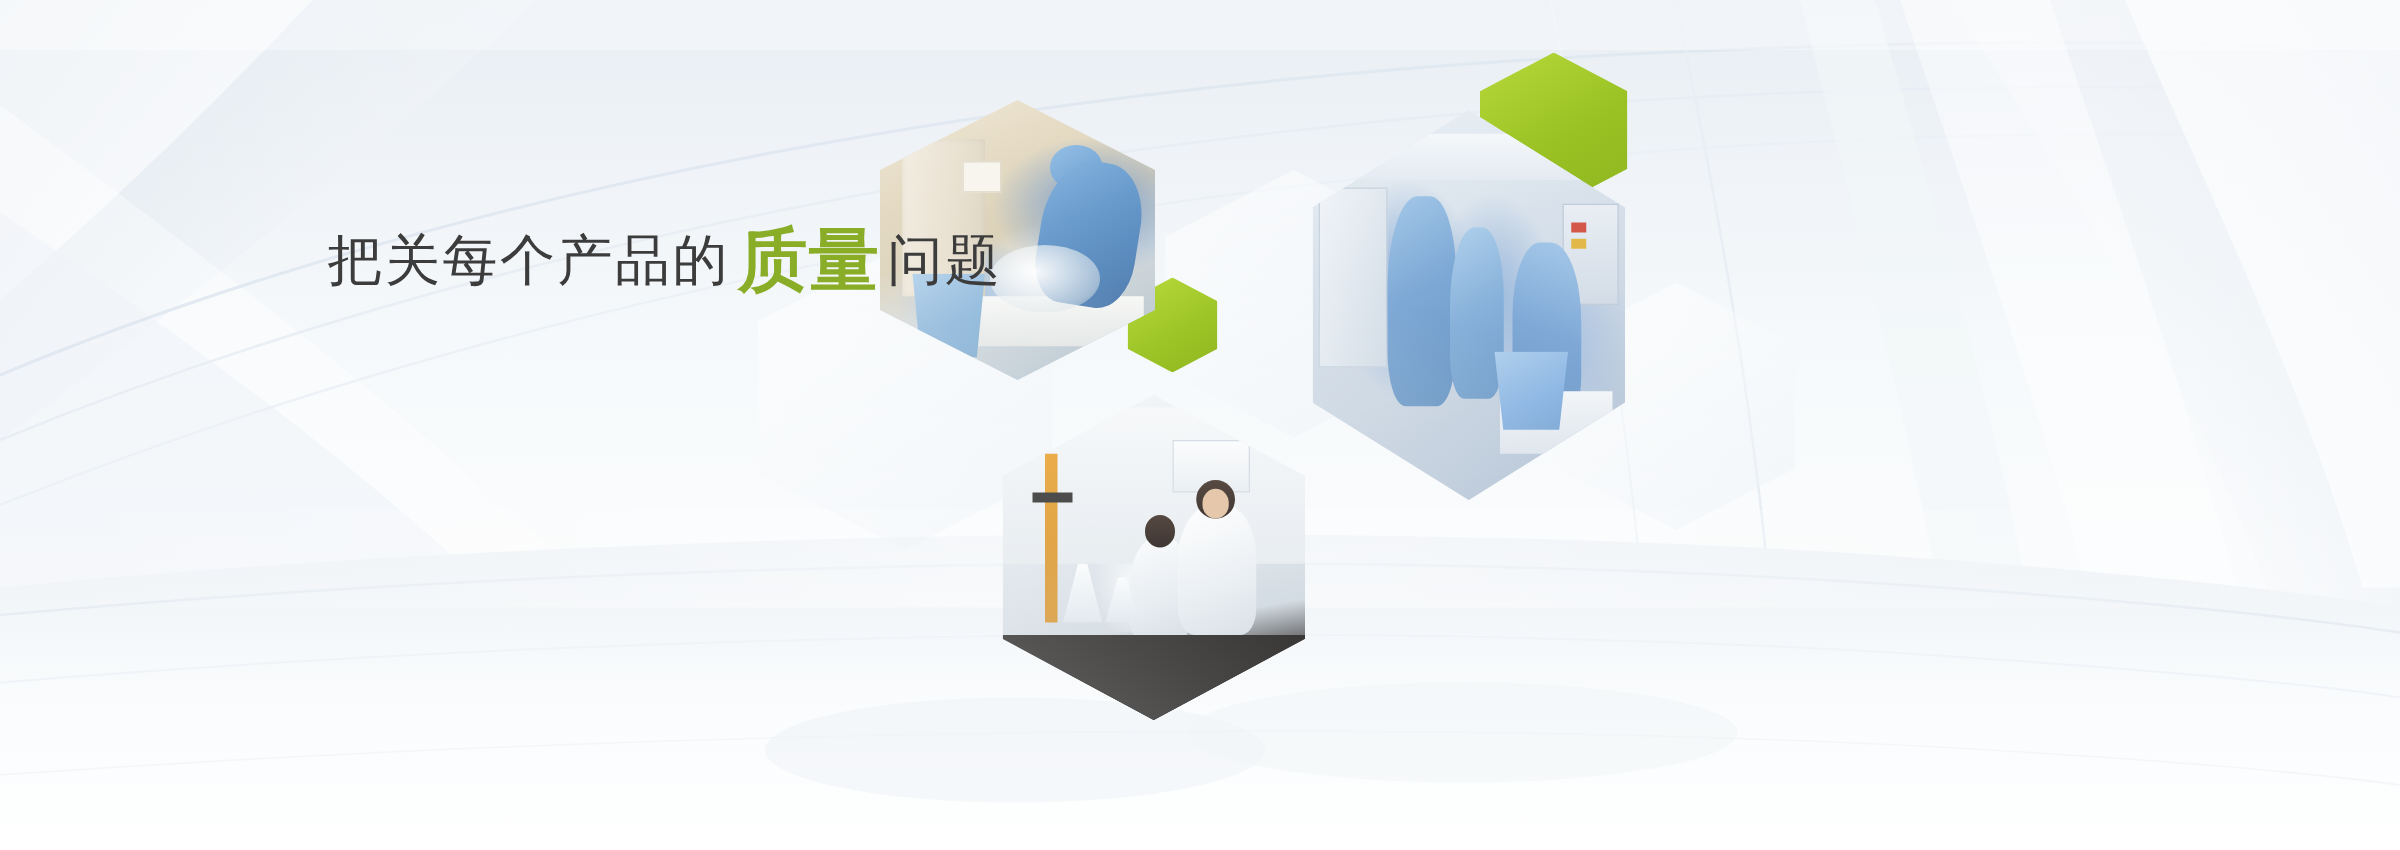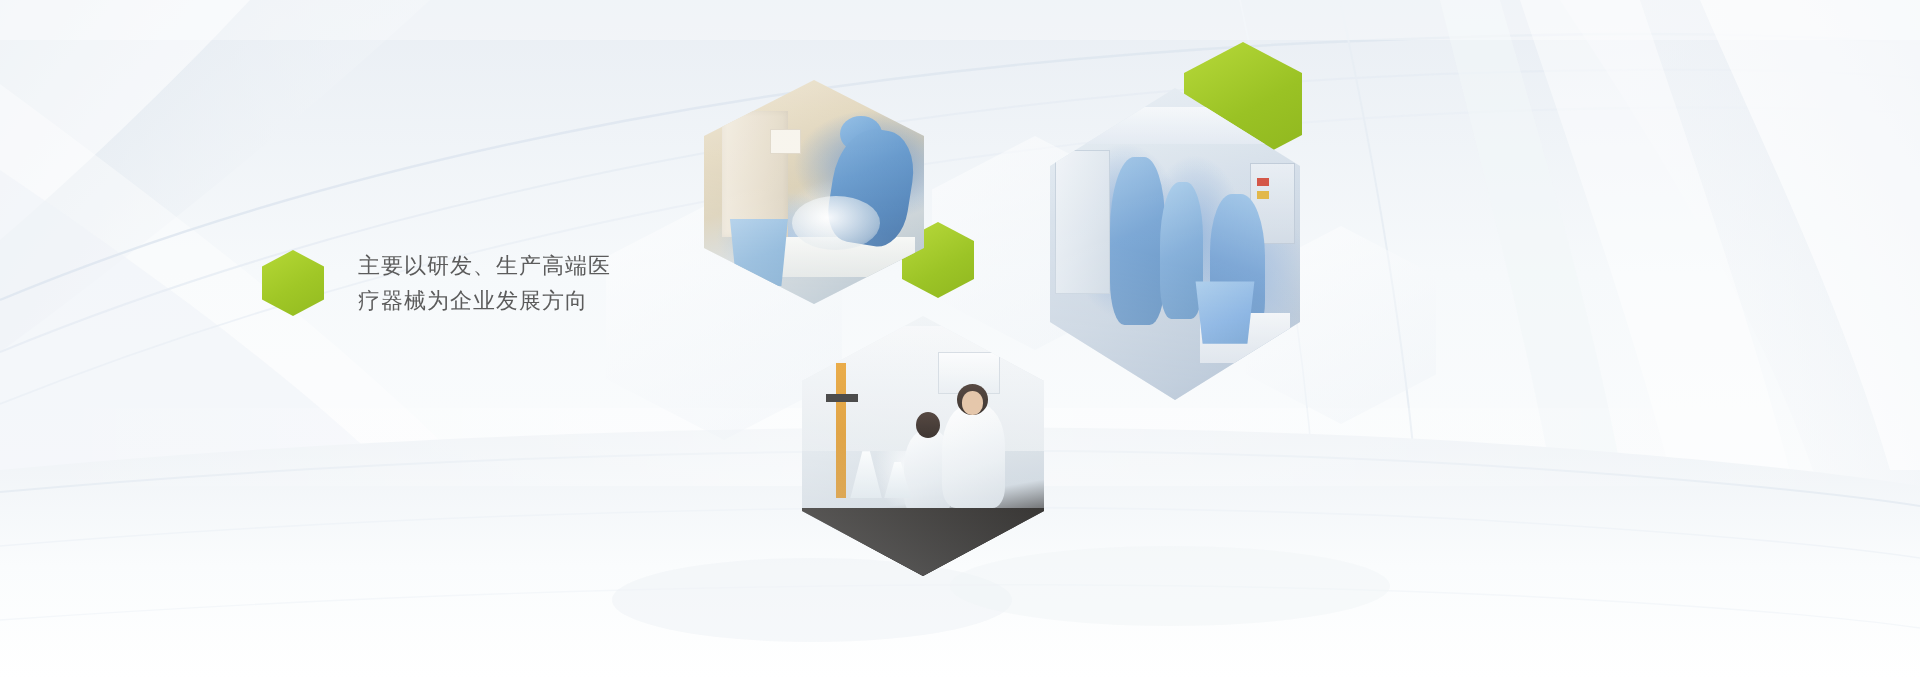--- a/index.html
+++ b/index.html
@@ -357,24 +357,22 @@
       <div class="faceA"></div>
       <div class="bench3"></div>
       <div class="flaskA"></div>
       <div class="flaskB"></div>
     </div>
     <div class="veil"></div>
   </div>
 
   <div id="copy">
 
-
-
-    <div id="tagline">
-      <div id="tagline-marker" style="background:linear-gradient(150deg,#b5d836,#a0c726 55%,#93bb20);"></div>
-      <div id="tagline-text">
-        <div>主要以研发、生产高端医</div>
-        <div>疗器械为企业发展方向</div>
-      </div>
+    <div id="headline">
+      <span>把关每个产品的</span>
+      <span class="em">质量</span>
+      <span>问题</span>
     </div>
+
+
 
   </div>
 </div>
 
 </body></html>

